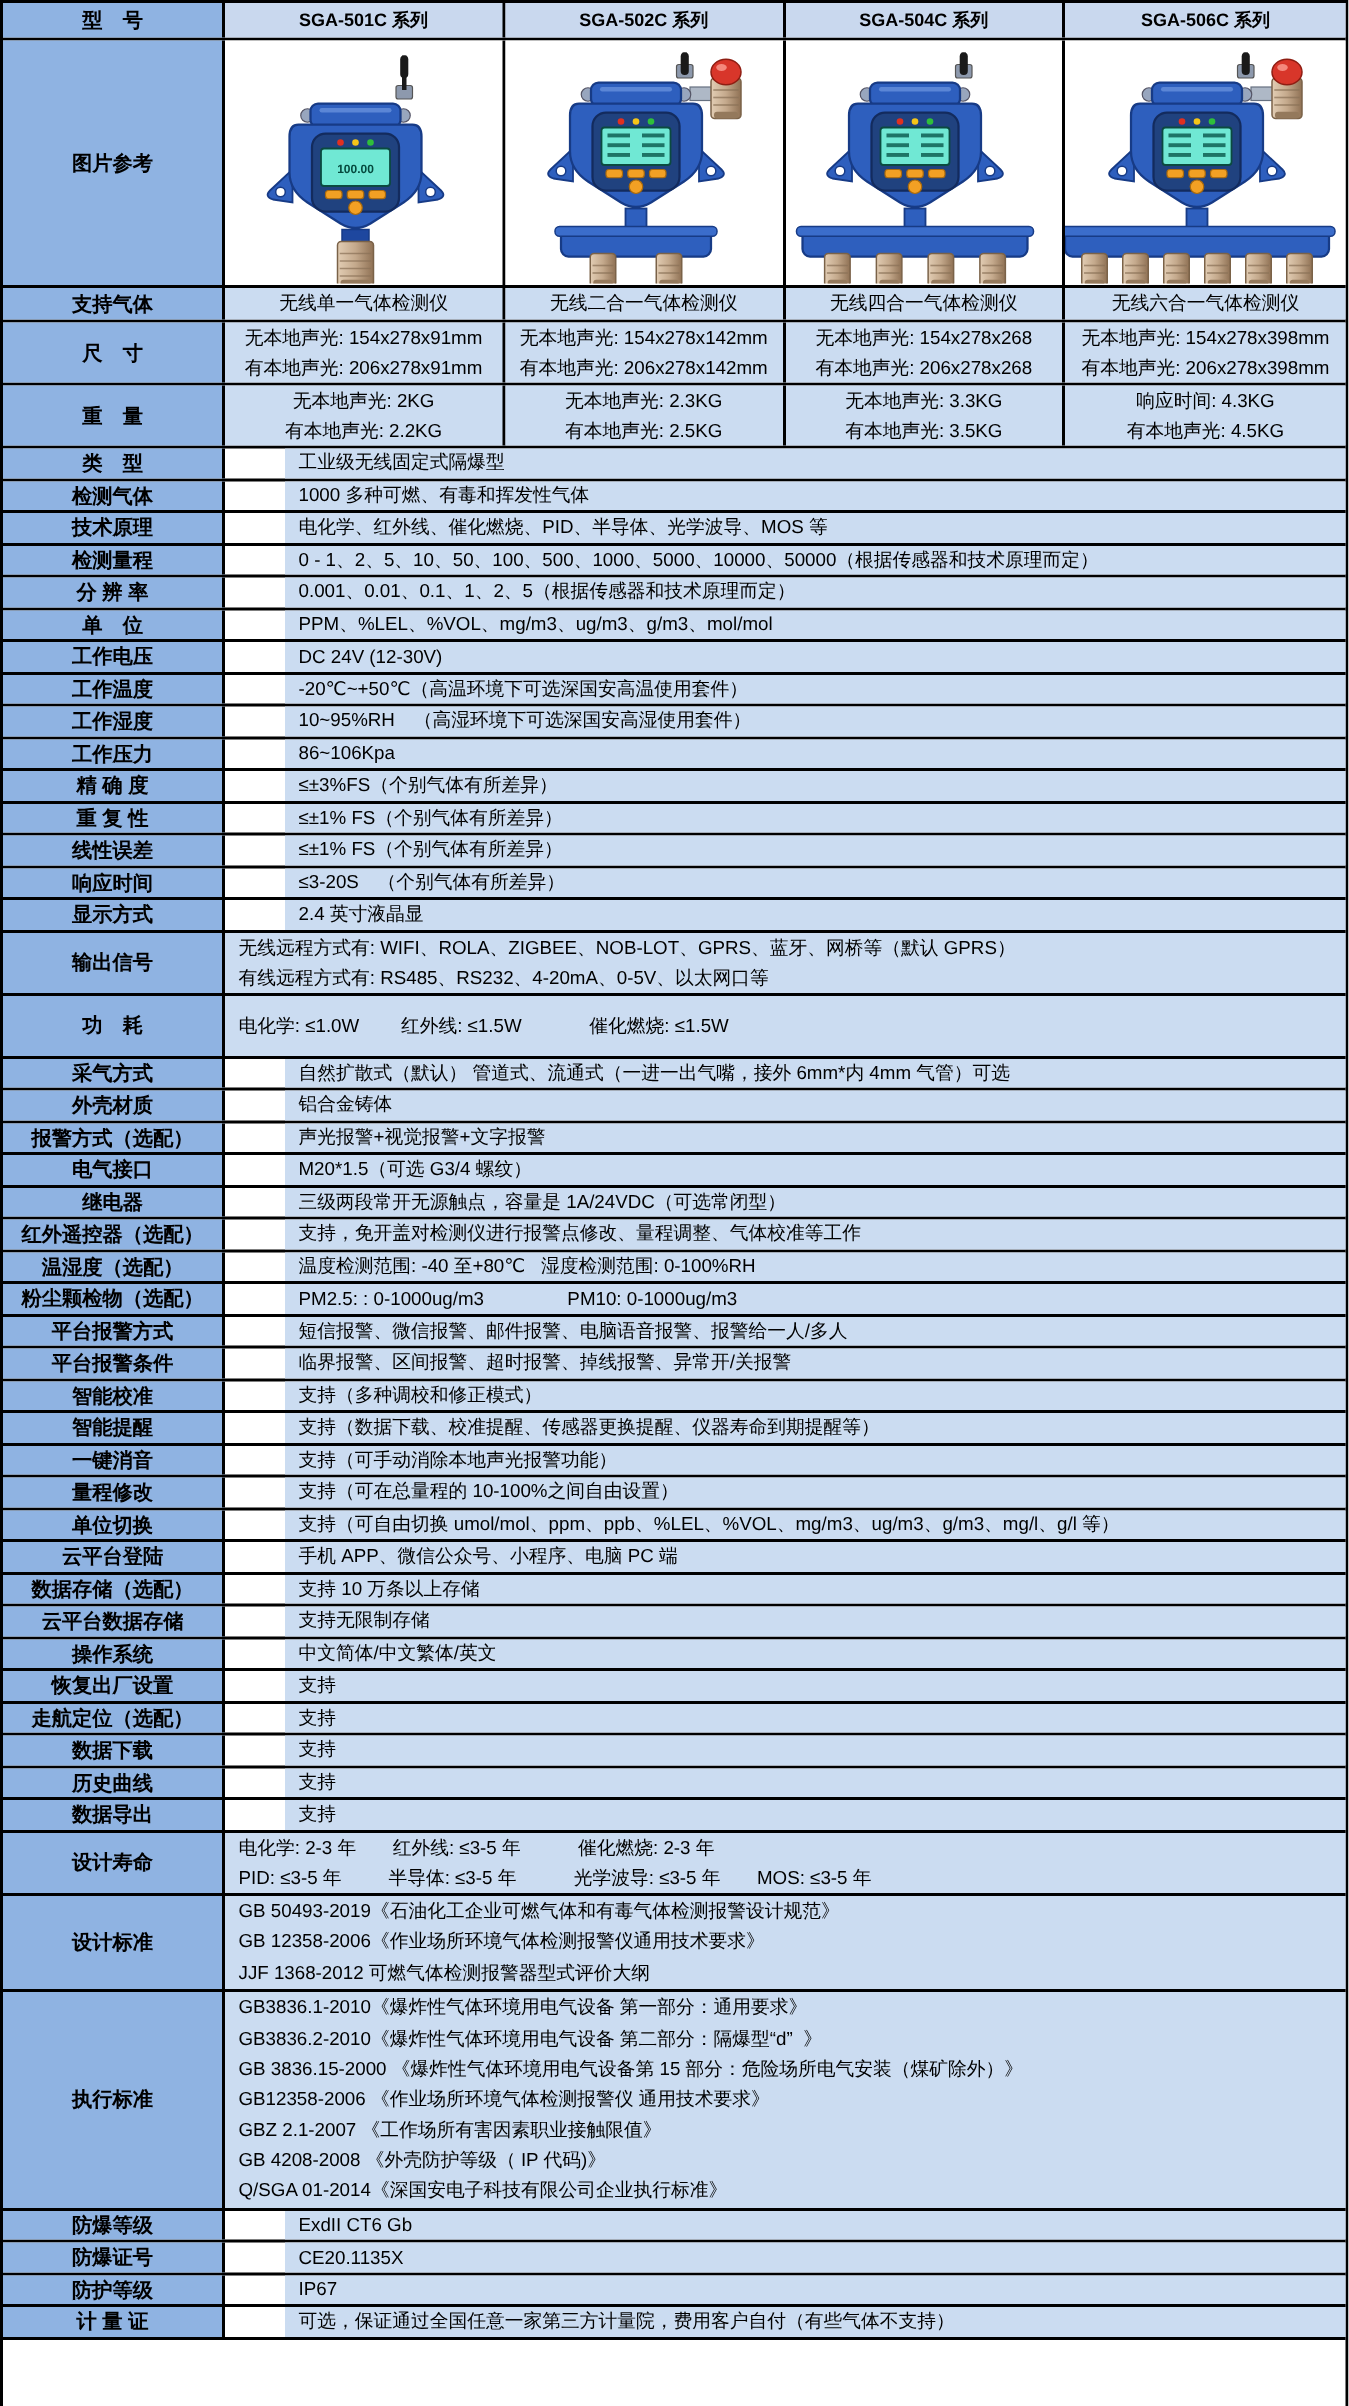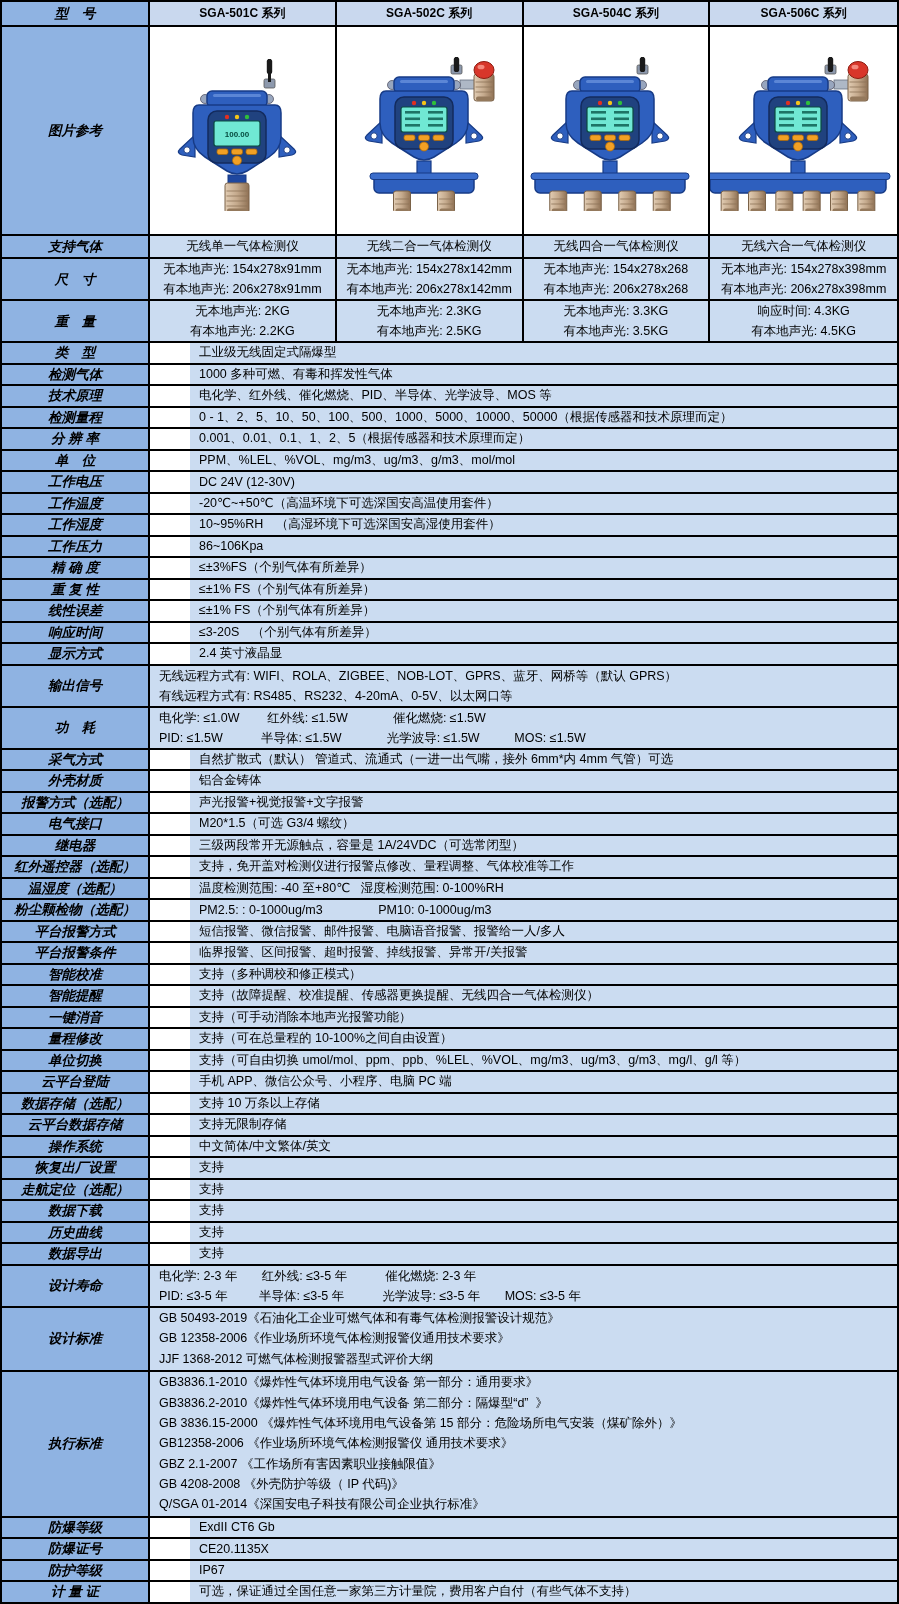--- a/index.html
+++ b/index.html
@@ -10,33 +10,33 @@
     border:2px solid var(--border,#000);
     background:#fff;
   }
   .row{display:grid;grid-template-columns:148px 1fr;border-bottom:2px solid var(--border,#000);}
   .row:last-child{border-bottom:none;margin-top:48px;}
   .prod{grid-template-columns:148px repeat(4,1fr);}
   .lab{
     background:var(--label-bg,#8FB3E2);
     border-right:2px solid var(--border,#000);
     display:flex;align-items:center;justify-content:center;
-    font-weight:bold;font-size:13.5px;text-align:center;line-height:15px;padding:0 2px;font-style:italic;
+    font-weight:bold;font-size:13.5px;text-align:center;line-height:15px;padding:0 2px;
   }
   .val{
     background:var(--value-bg,#CBDCF1);
     font-size:12.5px;
     display:flex;flex-direction:column;justify-content:center;
     padding-left:9px;overflow:hidden;
   }
   .prod .val{border-right:2px solid var(--border,#000);align-items:center;padding-left:0;text-align:center;}
   .prod .val:last-child{border-right:none;}
   .hdrr{height:25px;}
   .hdrr .val{font-weight:bold;background:var(--header-bg,#C9D8EE);font-size:12px;}
-  .imgr{height:209px;}
+  .imgr{height:165px;}
   .imgr .val{background:#fff;padding:0;justify-content:center;}
   .gasr{height:23px;}
   .twor{height:42px;}
   .twor .line{height:20px;line-height:20px;}
   .spec.l1{height:21.5px;gap:40px;}
   .spec.l2{height:42px;}
   .spec.l2 .line{height:20px;line-height:20px;}
   .spec.l3{height:64px;}
   .spec.l3 .line{height:20.4px;line-height:20.4px;}
   .spec.l7{height:146px;}
@@ -435,21 +435,20 @@
       <div class="lab">输出信号</div>
       <div class="val">
         <div class="line">无线远程方式有: WIFI、ROLA、ZIGBEE、NOB-LOT、GPRS、蓝牙、网桥等（默认 GPRS）</div>
         <div class="line">有线远程方式有: RS485、RS232、4-20mA、0-5V、以太网口等</div>
       </div>
     </div>
     <div class="row spec l2">
       <div class="lab">功　耗</div>
       <div class="val">
         <div class="line">电化学: ≤1.0W        红外线: ≤1.5W             催化燃烧: ≤1.5W</div>
-        <div class="line">PID: ≤1.5W           半导体: ≤1.5W             光学波导: ≤1.5W          MOS: ≤1.5W</div>
       </div>
     </div>
     <div class="row spec l1">
       <div class="lab">采气方式</div>
       <div class="val">
         <div class="line">自然扩散式（默认） 管道式、流通式（一进一出气嘴，接外 6mm*内 4mm 气管）可选</div>
       </div>
     </div>
     <div class="row spec l1">
       <div class="lab">外壳材质</div>
@@ -507,21 +506,21 @@
     </div>
     <div class="row spec l1">
       <div class="lab">智能校准</div>
       <div class="val">
         <div class="line">支持（多种调校和修正模式）</div>
       </div>
     </div>
     <div class="row spec l1">
       <div class="lab">智能提醒</div>
       <div class="val">
-        <div class="line">支持（故障提醒、校准提醒、传感器更换提醒、无线四合一气体检测仪）</div>
+        <div class="line">支持（数据下载、校准提醒、传感器更换提醒、仪器寿命到期提醒等）</div>
       </div>
     </div>
     <div class="row spec l1">
       <div class="lab">一键消音</div>
       <div class="val">
         <div class="line">支持（可手动消除本地声光报警功能）</div>
       </div>
     </div>
     <div class="row spec l1">
       <div class="lab">量程修改</div>

